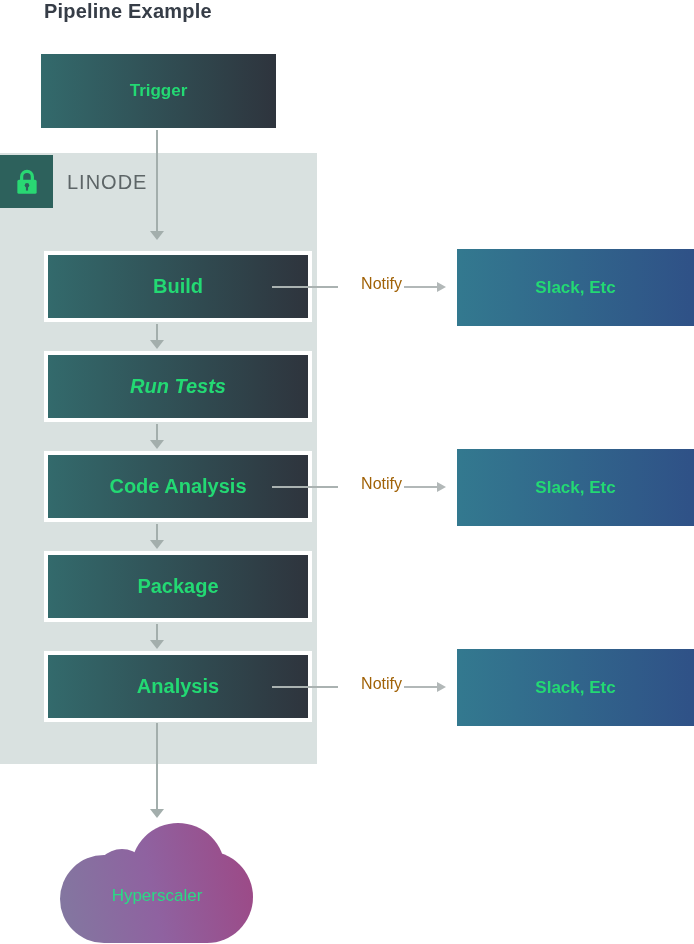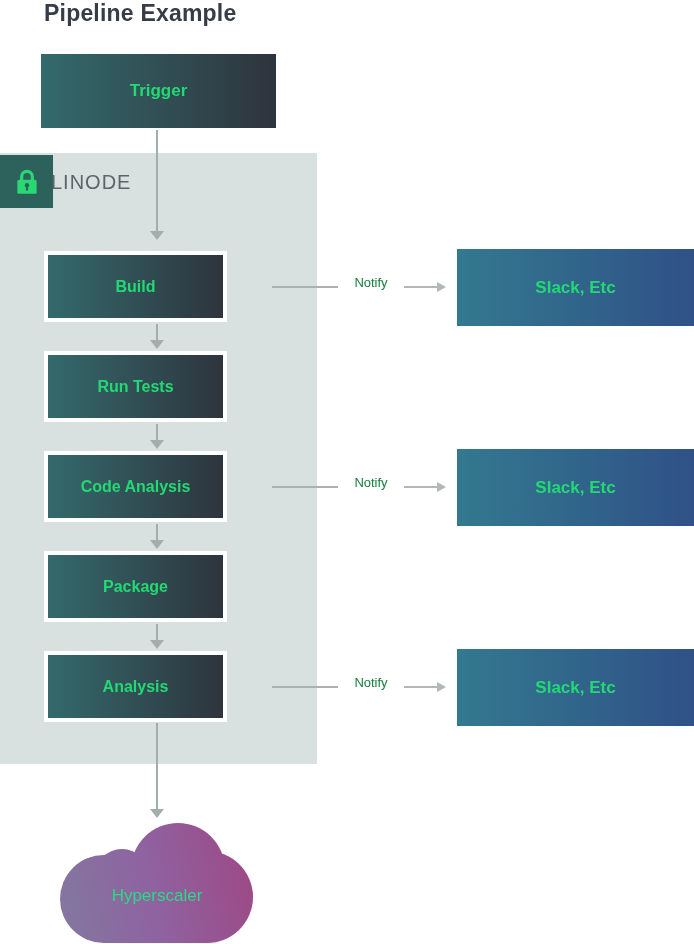--- a/index.html
+++ b/index.html
@@ -9,65 +9,65 @@
     height: 944px;
     background: #ffffff;
     overflow: hidden;
     font-family: "Liberation Sans", "DejaVu Sans", sans-serif;
   }
   .abs { position: absolute; }
 
   .page-title {
     left: 44px; top: 0px;
     margin: 0;
-    font-size: 23px;
+    font-size: 20px;
     font-weight: bold;
     color: #363d47;
     letter-spacing: 0.2px;
   }
 
   
   .linode-container {
     left: 0; top: 153px;
     width: 317px; height: 611px;
     background: #d9e1e0;
   }
   .lock-badge {
     left: 0; top: 155px;
     width: 53px; height: 53px;
     background: #2d615c;
     display: flex; align-items: center; justify-content: center;
   }
   .linode-label {
-    left: 51px; top: 171px;
+    left: 67px; top: 171px;
     font-size: 20px;
     color: #5d6567;
     letter-spacing: 1px;
   }
 
   
   .node {
     display: flex; align-items: center; justify-content: center;
     color: #23d973;
     font-weight: bold;
   }
   .trigger-node {
     left: 41px; top: 54px;
     width: 235px; height: 74px;
     background: linear-gradient(90deg, #336a6c 0%, #2e343d 100%);
     font-size: 17px;
     text-align: right;
   }
   .step-node {
     left: 44px;
-    width: 183px; height: 71px;
+    width: 268px; height: 71px;
     box-sizing: border-box;
     border: 4px solid #ffffff;
     background: linear-gradient(90deg, #336a6c 0%, #2e343d 100%);
-    font-size: 16px;
+    font-size: 20px;
     z-index: 2;
   }
   .slack-node {
     left: 457px;
     width: 237px; height: 77px;
     background: linear-gradient(90deg, #33798f 0%, #2f5187 100%);
     font-size: 17px;
     text-align: center;
   }
 
@@ -87,23 +87,23 @@
   }
 
   
   .hline {
     height: 2px;
     background: #aab2b1;
     z-index: 3;
   }
   .notify-label {
     width: 62px;
-    text-align: center;
-    font-size: 13px;
-    color: #15803d;
+    text-align: right;
+    font-size: 16px;
+    color: #a16207;
     z-index: 3;
   }
   .harrow {
     height: 10px;
     display: flex; align-items: center;
     z-index: 3;
   }
   .harrow .shaft { height: 2px; flex: 1; background: #b2b8b8; }
   .harrow .hhead {
     width: 0; height: 0;
@@ -167,21 +167,21 @@
       <div class="vhead"></div>
     </div>
   <div class="abs varrow" style="top:723px;height:95px;">
       <div class="shaft"></div>
       <div class="vhead"></div>
     </div>
 
   <div class="abs node step-node" style="top:251px;">
     <span>Build</span>
   </div>
-  <div class="abs node step-node" style="top:351px;">
+  <div class="abs node step-node" style="top:351px;font-style:italic;">
     <span>Run Tests</span>
   </div>
   <div class="abs node step-node" style="top:451px;">
     <span>Code Analysis</span>
   </div>
   <div class="abs node step-node" style="top:551px;">
     <span>Package</span>
   </div>
   <div class="abs node step-node" style="top:651px;">
     <span>Analysis</span>

